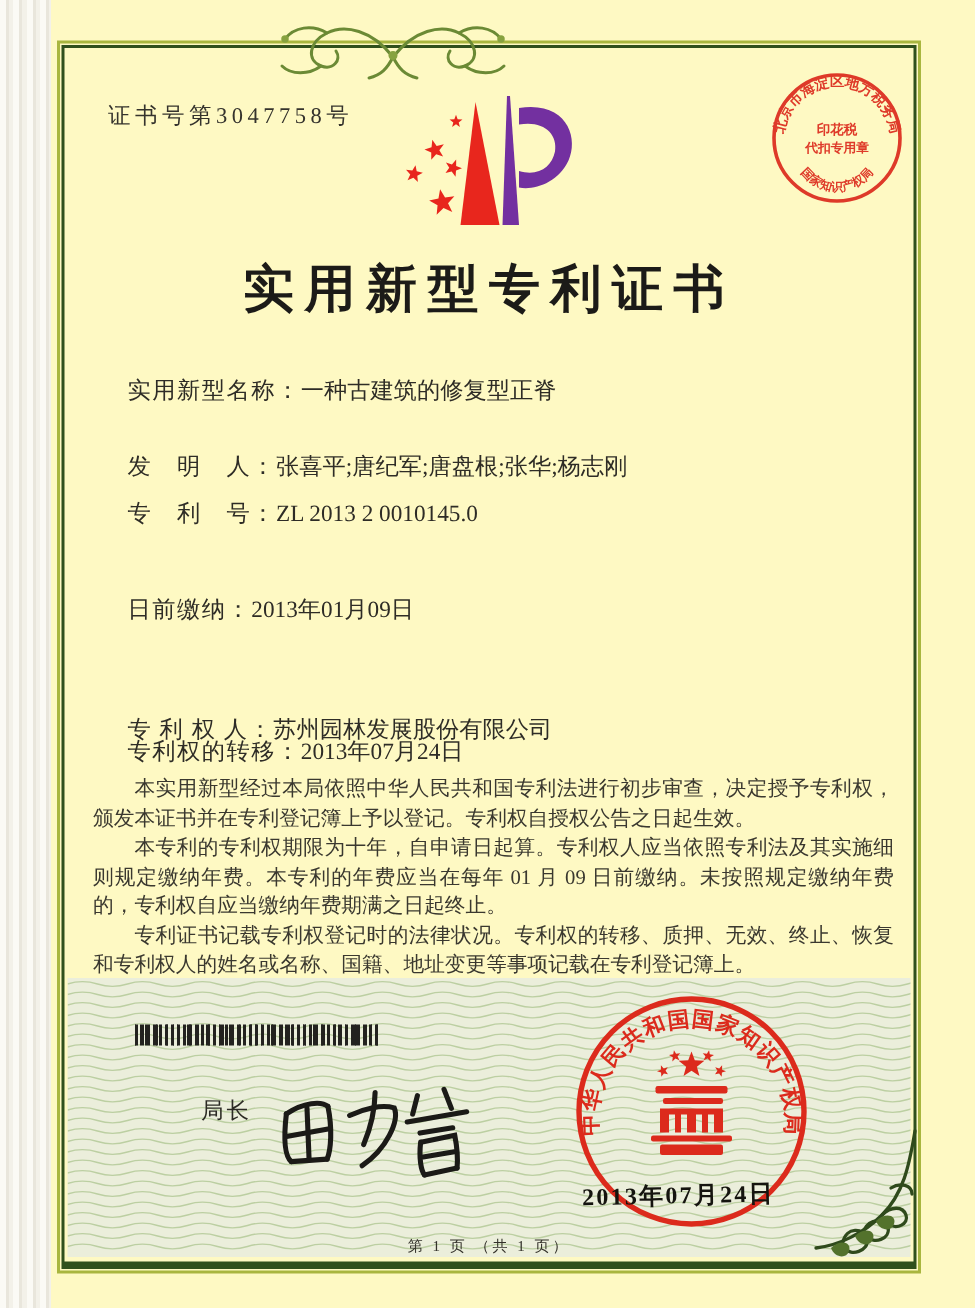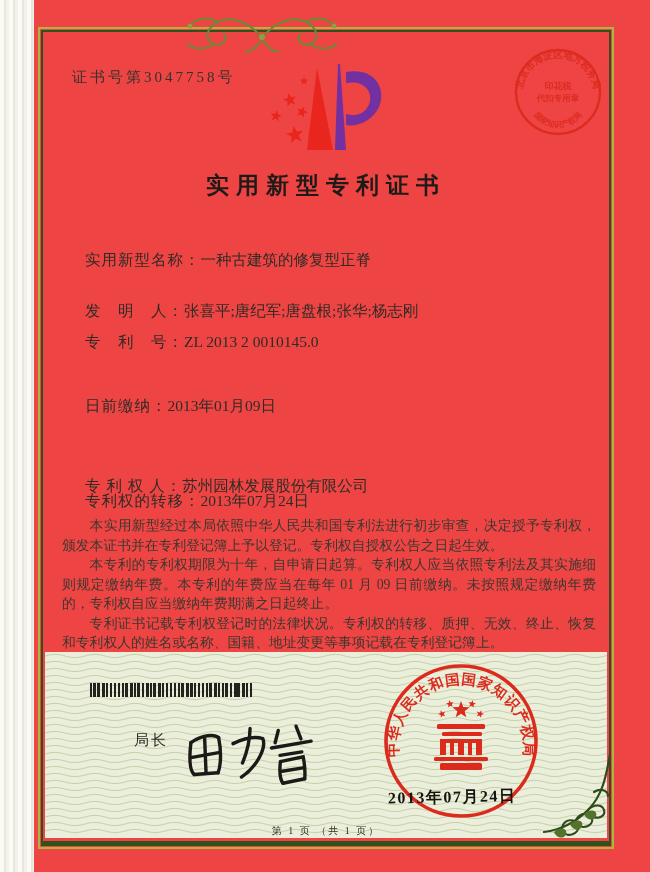--- a/index.html
+++ b/index.html
@@ -2,21 +2,21 @@
 <html><head>
 <meta charset="utf-8">
 <style>
   html,body{margin:0;padding:0;}
   body{
     width:650px;height:872px;
     background:#efece0;
     font-family:"Liberation Serif","DejaVu Serif",serif;
     position:relative;overflow:hidden;
   }
-  #cert{position:absolute;inset:0;width:650px;height:872px;background:#ef4444;}
+  #cert{position:absolute;inset:0;width:650px;height:872px;background:#fef9c3;}
   
   .spine{
     position:absolute;left:0;top:0;width:34px;height:872px;
     background:repeating-linear-gradient(90deg,#fbfaf5 0 4px,#e9e6dc 4px 6px,#f3f1e9 6px 9px);
   }
   
   .frame-outer{
     position:absolute;left:38px;top:27px;width:576px;height:822px;
     border:2px solid #a9b63f;box-sizing:border-box;
   }
@@ -29,21 +29,21 @@
   .wave-band svg{display:block;}
 
   .cert-no{
     position:absolute;left:72px;top:68px;
     font-size:15px;color:#35332d;letter-spacing:3px;
   }
   .logo{position:absolute;left:260px;top:54px;width:132px;height:108px;}
   .seal-tax{position:absolute;left:510px;top:44px;width:96px;height:96px;opacity:.92;}
   .title{
     position:absolute;left:40px;top:170px;width:572px;
-    text-align:center;font-size:23px;font-weight:bold;color:#1c1b18;
+    text-align:center;font-size:34px;font-weight:bold;color:#1c1b18;
     letter-spacing:7px;
   }
   .fields{position:absolute;left:85px;top:250px;width:500px;}
   .field-row{position:absolute;left:0;font-size:15.5px;color:#2e2c26;white-space:nowrap;}
   .field-row .lab{letter-spacing:1px;}
   .f0{top:0;} .f1{top:51px;} .f2{top:82px;} .f3{top:146px;} .f4{top:194px;margin-top:32px;} .f5{top:241px;}
 
   .body-text{
     position:absolute;left:62px;top:516px;width:534px;
     font-size:13.8px;line-height:19.5px;color:#3a382f;

